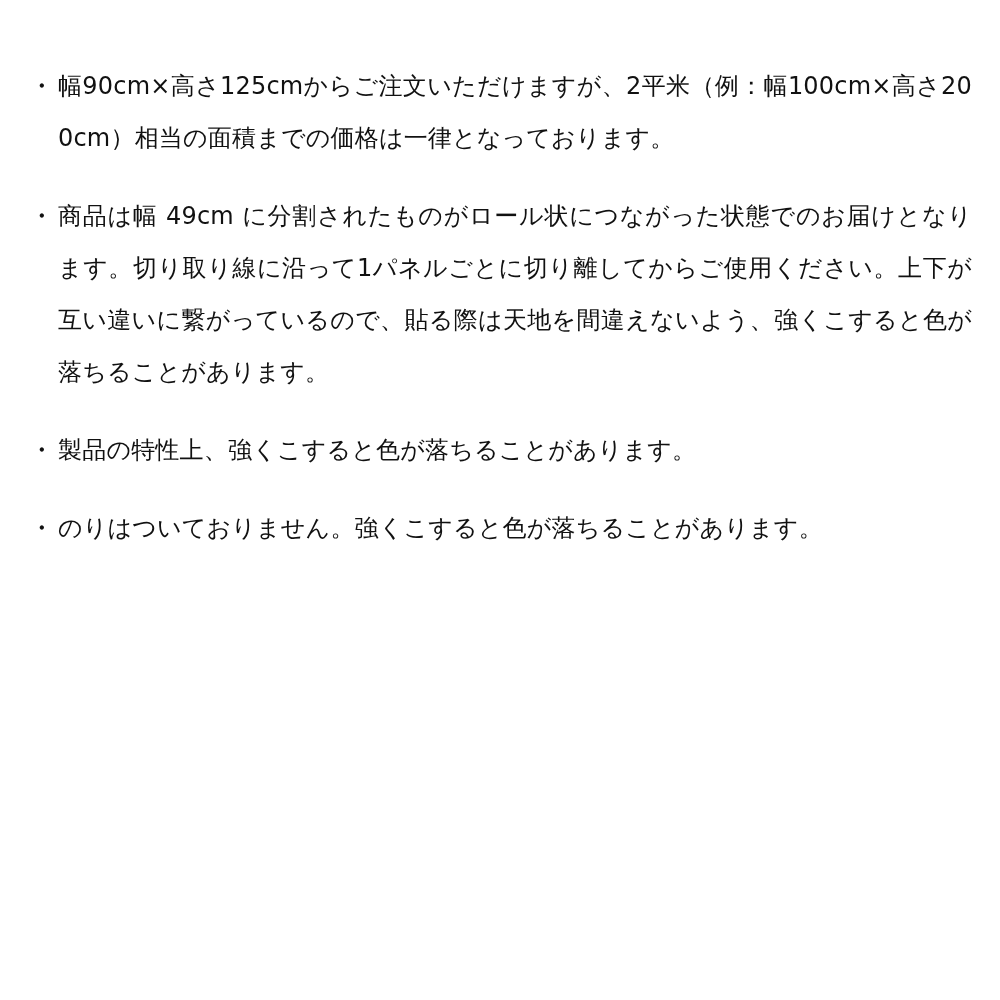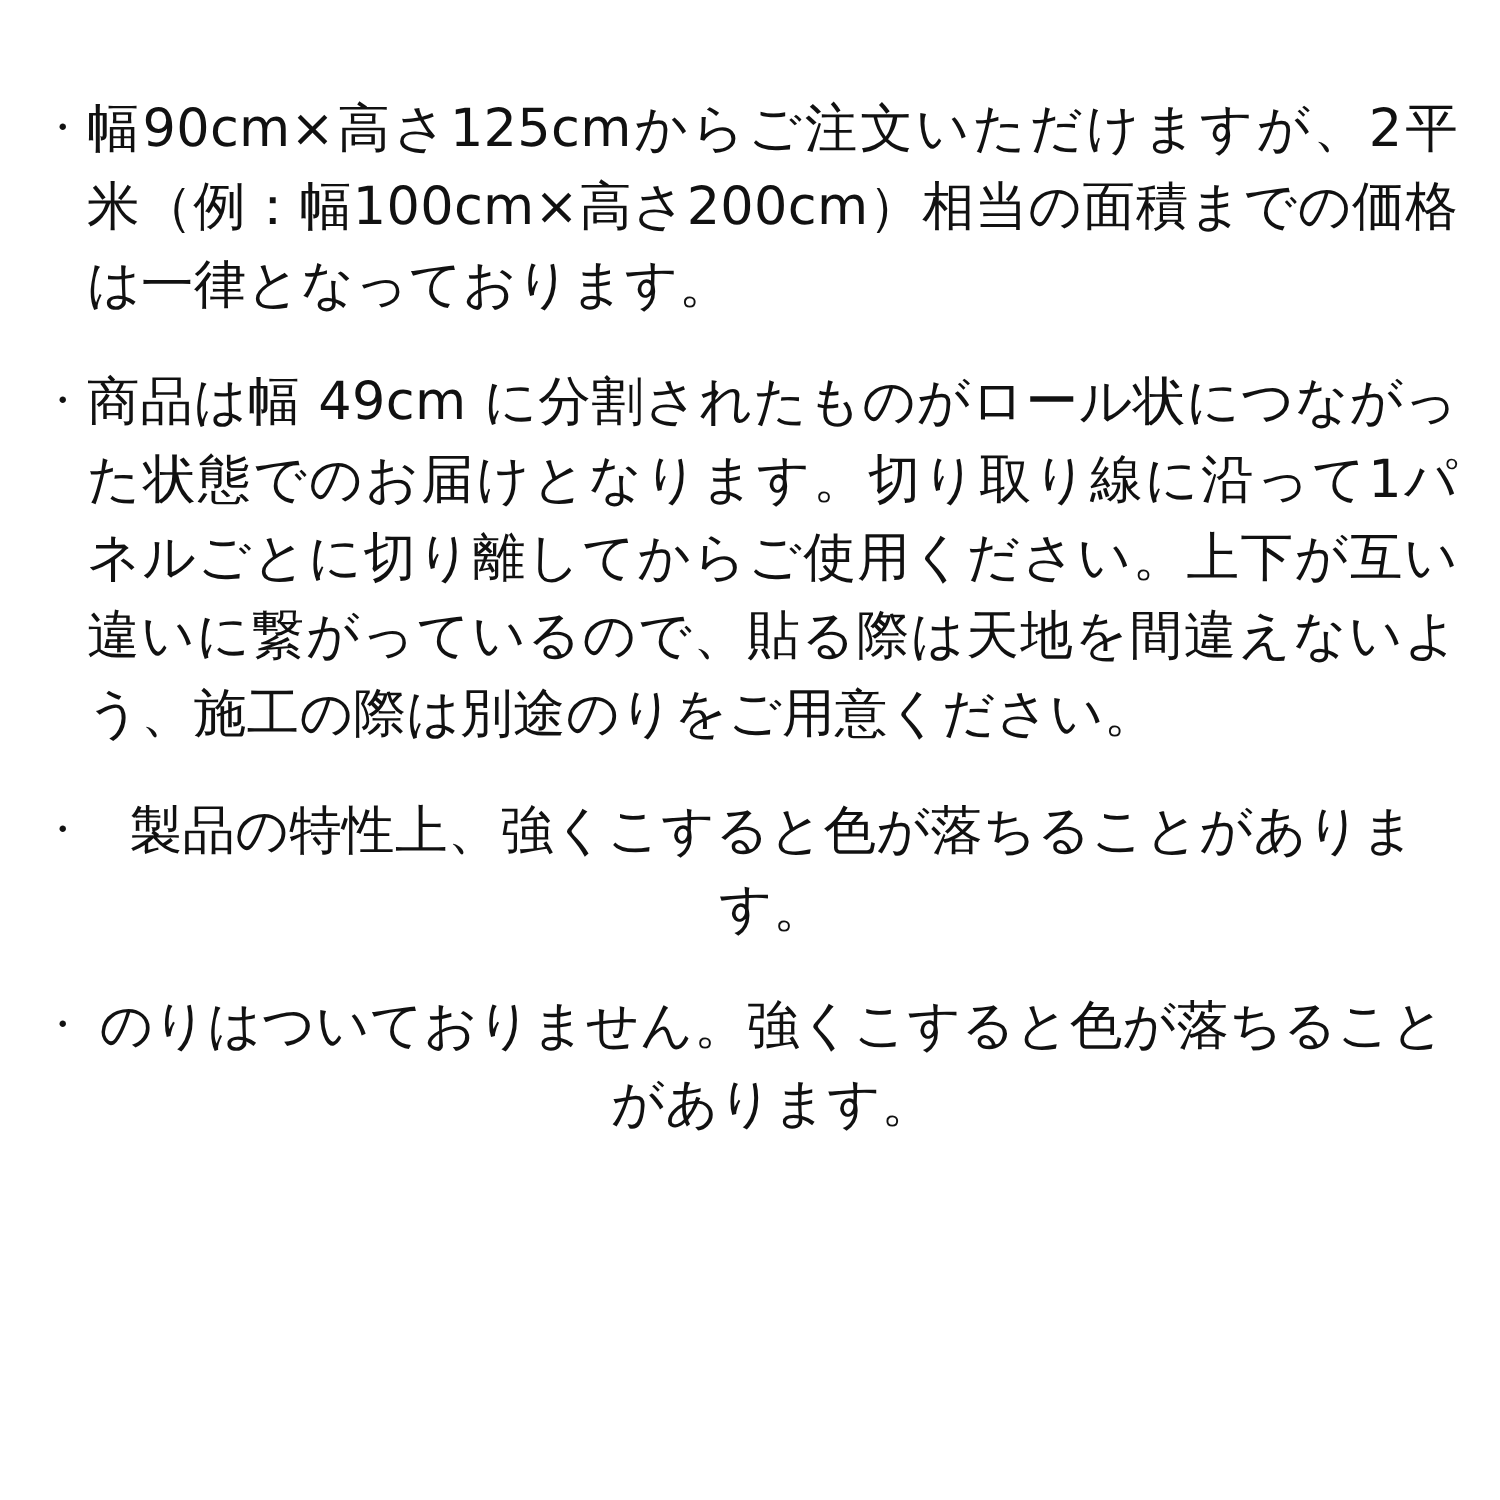--- a/index.html
+++ b/index.html
@@ -34,47 +34,47 @@
   .bullet {
     flex: 0 0 auto;
     width: 30px;
     font-size: 27px;
     line-height: 52px;
     text-align: left;
     color: #111111;
   }
   .note-text {
     flex: 1 1 auto;
-    font-size: 35px;
+    font-size: 24px;
     line-height: 52px;
     letter-spacing: 0.2px;
     color: #111111;
     text-align: justify;
     text-justify: inter-character;
     word-break: break-all;
   }
   .note-item.last .note-text,
   .note-item.short .note-text {
-    text-align: center;
+    text-align: left;
   }
 </style>
 </head>
 <body>
 
 <div class="page">
   <ul class="notes-list">
 
     <li class="note-item">
       <span class="bullet">・</span>
       <span class="note-text">幅90cm×高さ125cmからご注文いただけますが、2平米（例：幅100cm×高さ200cm）相当の面積までの価格は一律となっております。</span>
     </li>
 
     <li class="note-item">
       <span class="bullet">・</span>
-      <span class="note-text">商品は幅 49cm に分割されたものがロール状につながった状態でのお届けとなります。切り取り線に沿って1パネルごとに切り離してからご使用ください。上下が互い違いに繋がっているので、貼る際は天地を間違えないよう、施工の際は別途のりをご用意ください。</span>
+      <span class="note-text">商品は幅 49cm に分割されたものがロール状につながった状態でのお届けとなります。切り取り線に沿って1パネルごとに切り離してからご使用ください。上下が互い違いに繋がっているので、貼る際は天地を間違えないよう、強くこすると色が落ちることがあります。</span>
     </li>
 
     <li class="note-item short">
       <span class="bullet">・</span>
       <span class="note-text">製品の特性上、強くこすると色が落ちることがあります。</span>
     </li>
 
     <li class="note-item last">
       <span class="bullet">・</span>
       <span class="note-text">のりはついておりません。強くこすると色が落ちることがあります。</span>

